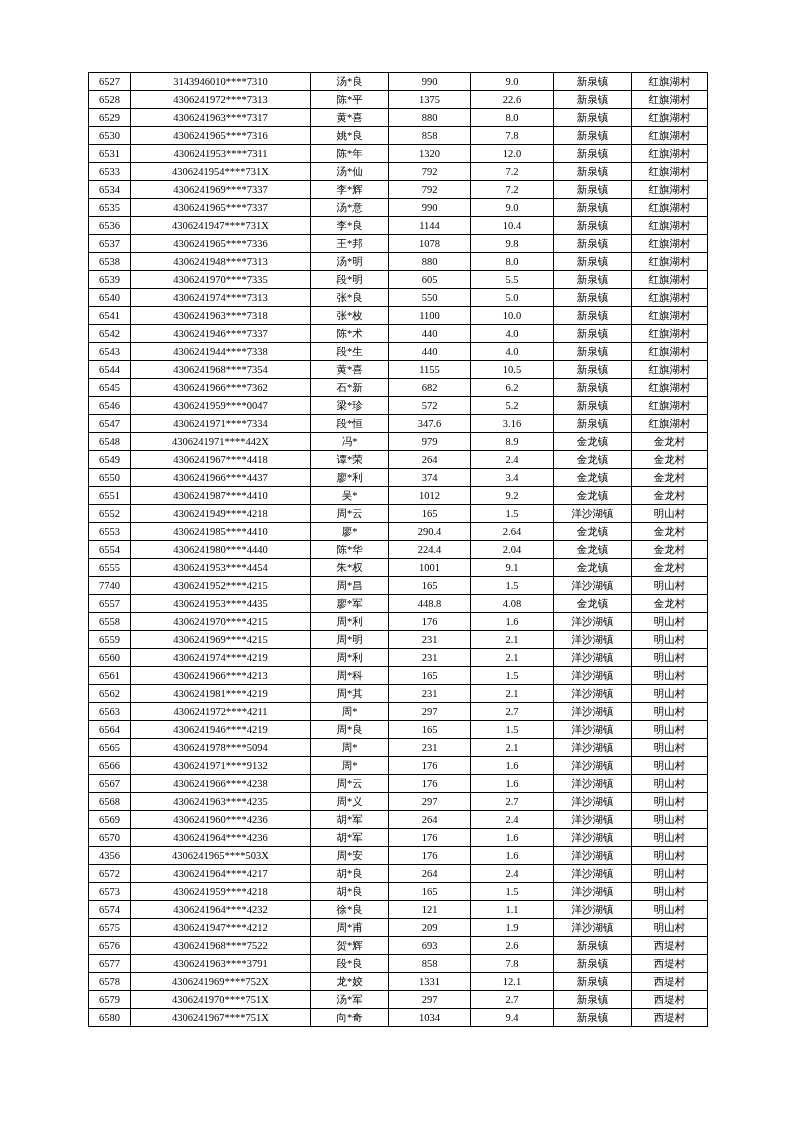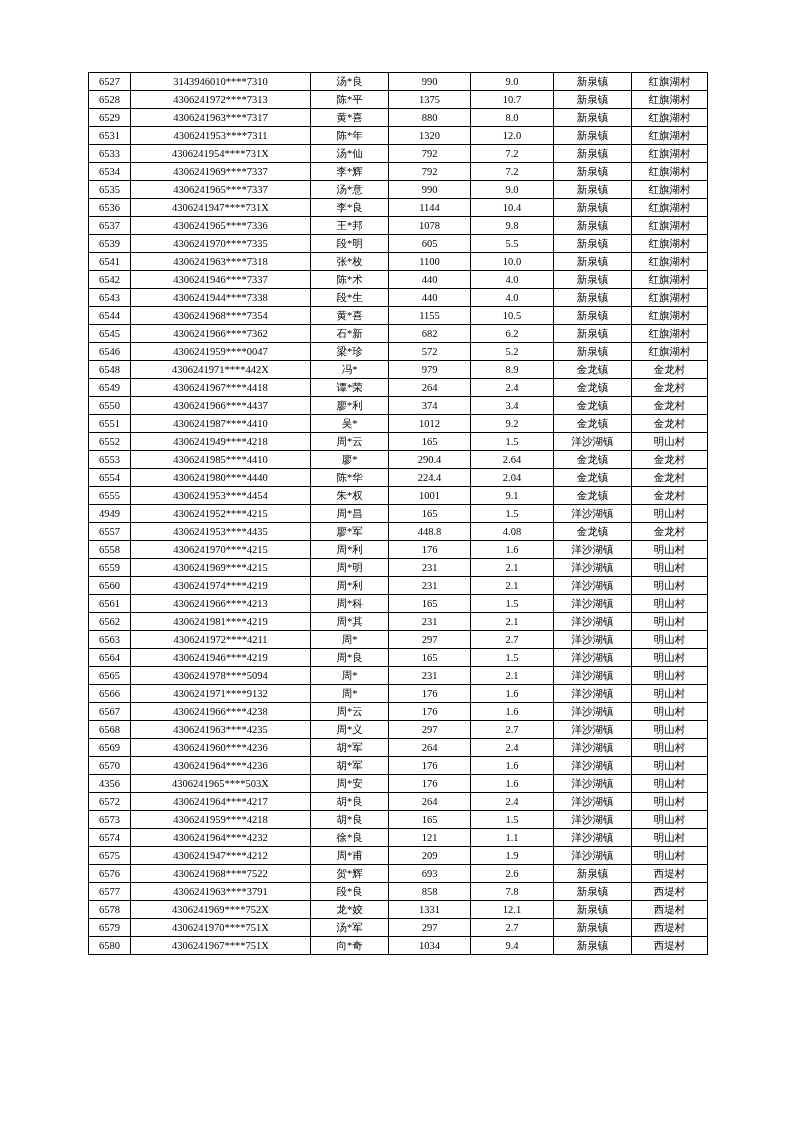--- a/index.html
+++ b/index.html
@@ -66,34 +66,43 @@
           <td>990</td>
           <td>9.0</td>
           <td>新泉镇</td>
           <td>红旗湖村</td>
         </tr>
         <tr>
           <td>6528</td>
           <td>4306241972****7313</td>
           <td>陈*平</td>
           <td>1375</td>
-          <td>10.7</td>
+          <td>22.6</td>
           <td>新泉镇</td>
           <td>红旗湖村</td>
         </tr>
         <tr>
           <td>6529</td>
           <td>4306241963****7317</td>
           <td>黄*喜</td>
           <td>880</td>
           <td>8.0</td>
           <td>新泉镇</td>
           <td>红旗湖村</td>
         </tr>
         <tr>
+          <td>6530</td>
+          <td>4306241965****7316</td>
+          <td>姚*良</td>
+          <td>858</td>
+          <td>7.8</td>
+          <td>新泉镇</td>
+          <td>红旗湖村</td>
+        </tr>
+        <tr>
           <td>6531</td>
           <td>4306241953****7311</td>
           <td>陈*年</td>
           <td>1320</td>
           <td>12.0</td>
           <td>新泉镇</td>
           <td>红旗湖村</td>
         </tr>
         <tr>
           <td>6533</td>
@@ -134,29 +143,47 @@
         <tr>
           <td>6537</td>
           <td>4306241965****7336</td>
           <td>王*邦</td>
           <td>1078</td>
           <td>9.8</td>
           <td>新泉镇</td>
           <td>红旗湖村</td>
         </tr>
         <tr>
+          <td>6538</td>
+          <td>4306241948****7313</td>
+          <td>汤*明</td>
+          <td>880</td>
+          <td>8.0</td>
+          <td>新泉镇</td>
+          <td>红旗湖村</td>
+        </tr>
+        <tr>
           <td>6539</td>
           <td>4306241970****7335</td>
           <td>段*明</td>
           <td>605</td>
           <td>5.5</td>
           <td>新泉镇</td>
           <td>红旗湖村</td>
         </tr>
         <tr>
+          <td>6540</td>
+          <td>4306241974****7313</td>
+          <td>张*良</td>
+          <td>550</td>
+          <td>5.0</td>
+          <td>新泉镇</td>
+          <td>红旗湖村</td>
+        </tr>
+        <tr>
           <td>6541</td>
           <td>4306241963****7318</td>
           <td>张*枚</td>
           <td>1100</td>
           <td>10.0</td>
           <td>新泉镇</td>
           <td>红旗湖村</td>
         </tr>
         <tr>
           <td>6542</td>
@@ -197,20 +224,29 @@
         <tr>
           <td>6546</td>
           <td>4306241959****0047</td>
           <td>梁*珍</td>
           <td>572</td>
           <td>5.2</td>
           <td>新泉镇</td>
           <td>红旗湖村</td>
         </tr>
         <tr>
+          <td>6547</td>
+          <td>4306241971****7334</td>
+          <td>段*恒</td>
+          <td>347.6</td>
+          <td>3.16</td>
+          <td>新泉镇</td>
+          <td>红旗湖村</td>
+        </tr>
+        <tr>
           <td>6548</td>
           <td>4306241971****442X</td>
           <td>冯*</td>
           <td>979</td>
           <td>8.9</td>
           <td>金龙镇</td>
           <td>金龙村</td>
         </tr>
         <tr>
           <td>6549</td>
@@ -269,21 +305,21 @@
         <tr>
           <td>6555</td>
           <td>4306241953****4454</td>
           <td>朱*权</td>
           <td>1001</td>
           <td>9.1</td>
           <td>金龙镇</td>
           <td>金龙村</td>
         </tr>
         <tr>
-          <td>4949</td>
+          <td>7740</td>
           <td>4306241952****4215</td>
           <td>周*昌</td>
           <td>165</td>
           <td>1.5</td>
           <td>洋沙湖镇</td>
           <td>明山村</td>
         </tr>
         <tr>
           <td>6557</td>
           <td>4306241953****4435</td>

